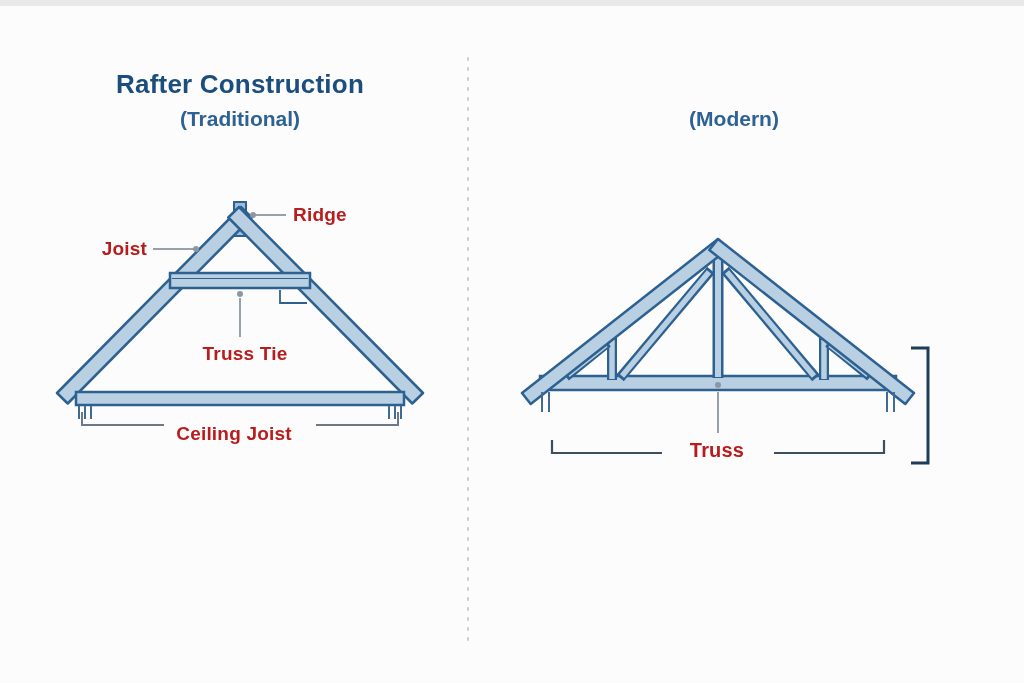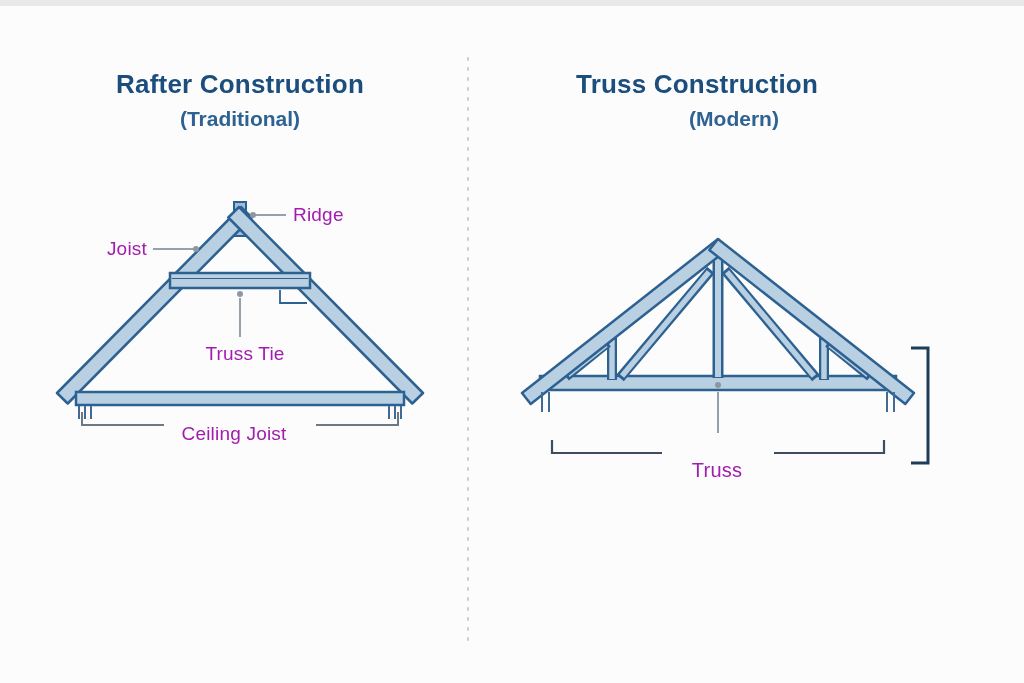--- a/index.html
+++ b/index.html
@@ -13,23 +13,23 @@
     background:#fcfcfc;
     overflow:hidden;
     margin:6px auto;
   }
   svg.diagram-layer{
     position:absolute;left:0;top:0;width:1024px;height:683px;
     display:block;
   }
   .label{
     position:absolute;
-    color:#a21caf;
+    color:#b91c1c;
     font-size:19px;
-    font-weight:400;
+    font-weight:700;
     white-space:nowrap;
     letter-spacing:.2px;
   }
   .centered{transform:translate(-50%,-50%);}
   .right-anchored{transform:translate(-100%,-50%);}
   .left-anchored{transform:translate(0,-50%);}
   .panel-title{
     position:absolute;
     transform:translate(-50%,-50%);
     color:#1b4d7d;
@@ -153,27 +153,26 @@
 
       <path d="M552,434 L552,447 L662,447 M774,447 L884,447 L884,434" fill="none" stroke="#3e4e5e" stroke-width="2.2"></path>
 
       <path d="M911,342 L928,342 L928,457 L911,457" fill="none" stroke="#1f3c59" stroke-width="3"></path>
     </g>
   </svg>
 
   <div class="panel-title" style="left:240px;top:78px;">Rafter Construction</div>
   <div class="panel-subtitle" style="left:240px;top:113px;text-align:center;">(Traditional)</div>
 
-  <div class="panel-title" style="left:697px;top:78px;">Truss Construction</div>
   <div class="panel-subtitle" style="left:734px;top:113px;">(Modern)</div>
 
   <div class="label left-anchored" style="left:293px;top:209px;">Ridge</div>
 
   <div class="label right-anchored" style="left:147px;top:243px;">Joist</div>
 
   <div class="label centered" style="left:245px;top:348px;">Truss Tie</div>
 
   <div class="label centered" style="left:234px;top:428px;">Ceiling Joist</div>
 
-  <div class="label centered" style="left:717px;top:464px;font-size:20px;">Truss</div>
+  <div class="label centered" style="left:717px;top:444px;font-size:20px;">Truss</div>
 
 
 </div>
 
 </body></html>

